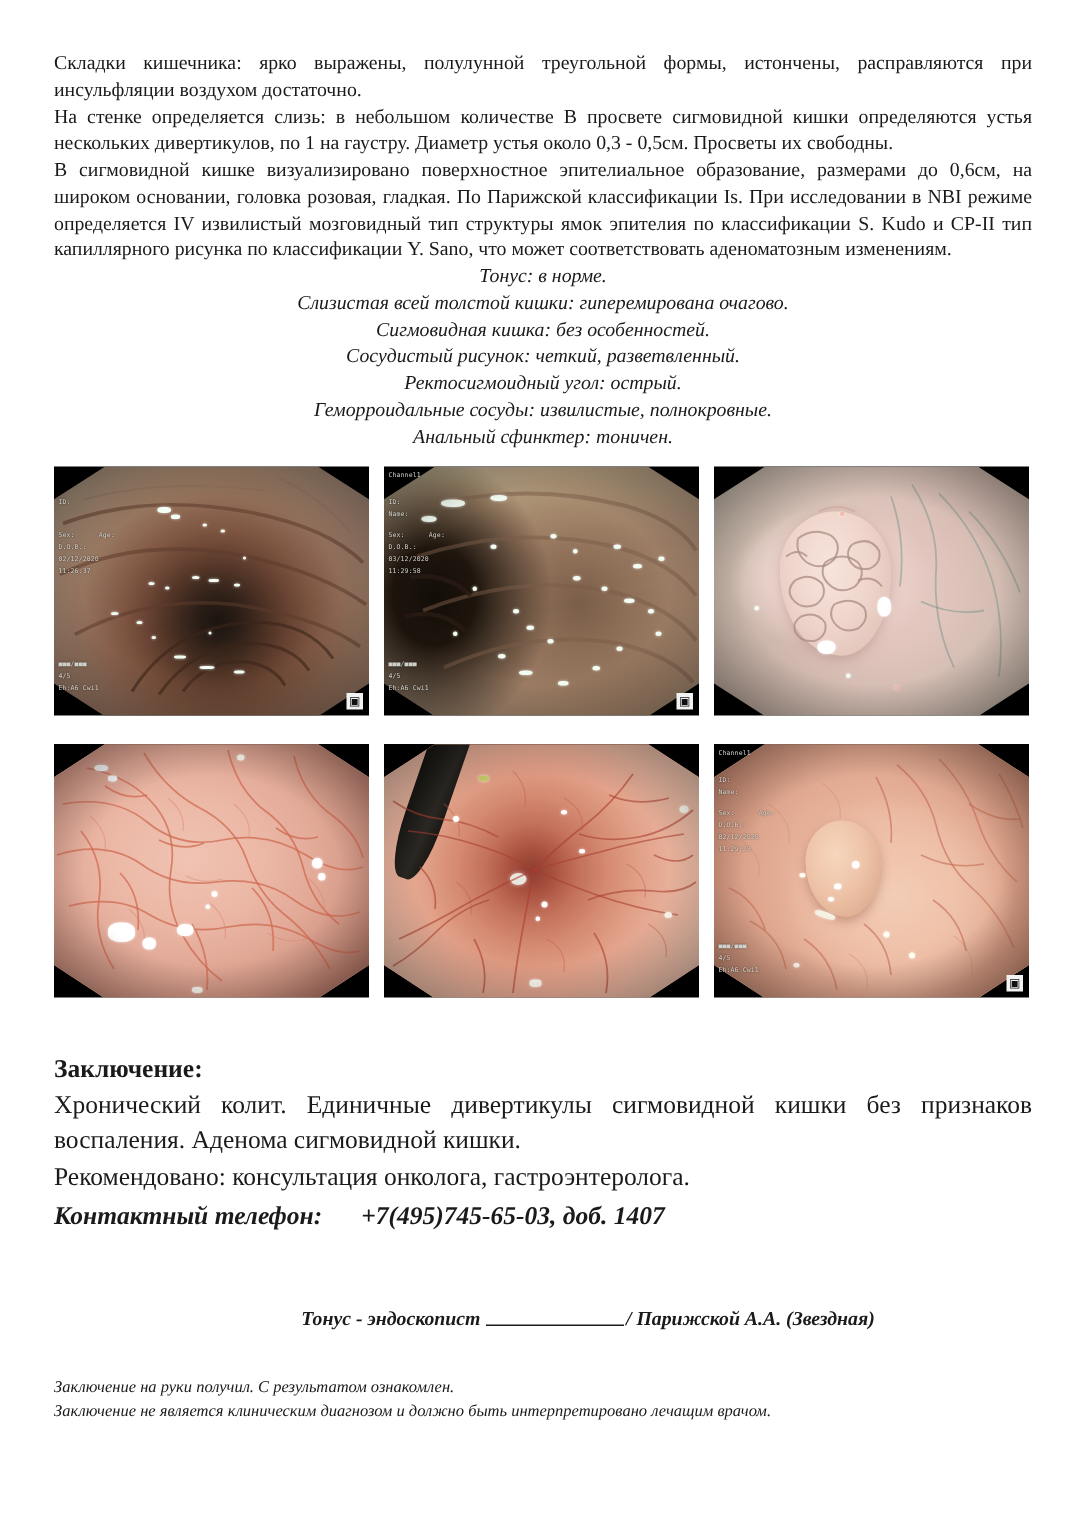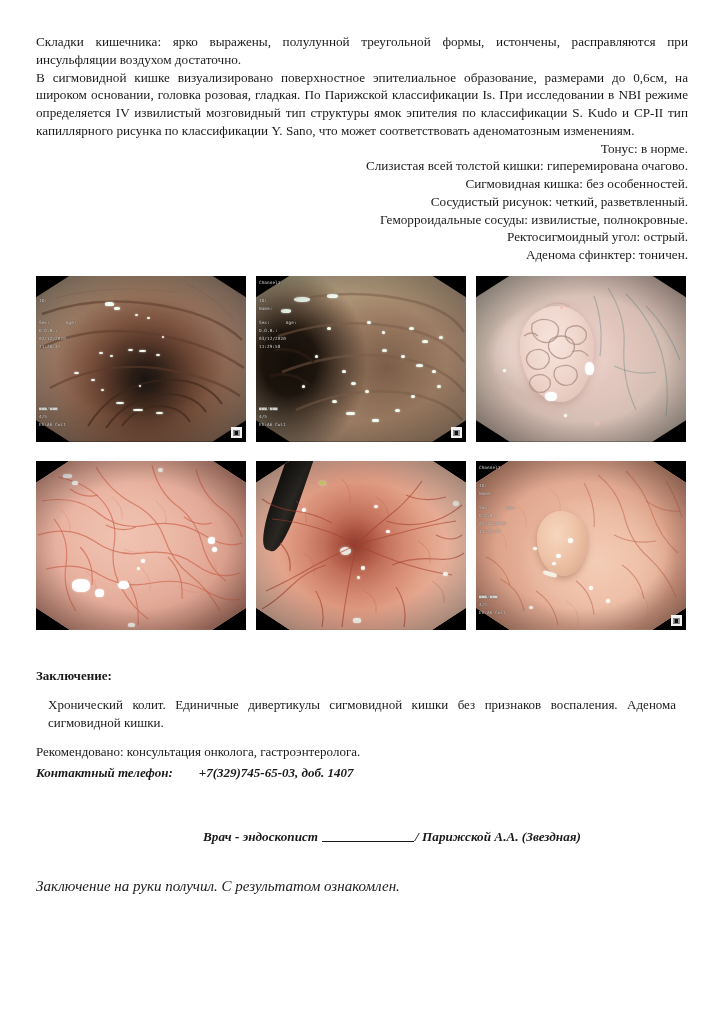--- a/index.html
+++ b/index.html
@@ -28,22 +28,23 @@
   
   .report-body { font-size: 13.2px; line-height: 1.345; }
 
   .para {
     margin: 0 0 0px 0;
     text-align: justify;
     text-justify: inter-word;
   }
   .line-item {
     margin: 0;
-    text-align: right;
+    text-align: center;
     white-space: nowrap;
+    font-style: italic;
   }
 
   
   .image-grid {
     margin-top: 12px;
     display: flex;
     flex-direction: column;
     gap: 19px;
   }
   .image-row {
@@ -225,23 +226,23 @@
     background: #f2f2f2;
     color: #111;
     font-family: "DejaVu Sans", sans-serif;
     font-size: 8px;
     line-height: 11px;
     text-align: center;
     font-weight: bold;
   }
 
   
-  .conclusion { margin-top: 37px; font-size: 13px; line-height: 1.345; }
+  .conclusion { margin-top: 37px; font-size: 17px; line-height: 1.345; }
   .conclusion-title { font-weight: bold; margin: 0 0 1px 0; }
-  .conclusion-text { margin: 12px; text-align: justify; }
+  .conclusion-text { margin: 0; text-align: justify; }
   .recommend { margin: 2px 0 0 0; }
   .contact {
     margin: 3px 0 0 0;
     font-weight: bold;
     font-style: italic;
   }
   .contact-value { margin-left: 26px; }
 
   .signature {
     margin-top: 48px;
@@ -251,39 +252,40 @@
     font-size: 13.2px;
     padding-left: 60px;
   }
   .sig-rule {
     display: inline-block;
     width: 92px;
     border-bottom: 1.4px solid #1a1a1a;
     margin: 0 1px -1px 4px;
   }
 
-  .footnotes { margin-top: 30px; font-style: italic; font-size: 15px; line-height: 1.5; }
+  .footnotes { margin-top: 30px; font-style: italic; font-size: 11px; line-height: 1.5; }
   .footnotes p { margin: 0; }
 </style>
 </head>
 <body>
 
 <div class="page">
 
   <div class="report-body">
     <p class="para">Складки кишечника: ярко выражены, полулунной треугольной формы, истончены, расправляются при инсульфляции воздухом достаточно.</p>
+    <p class="para">На стенке определяется слизь: в небольшом количестве В просвете сигмовидной кишки определяются устья нескольких дивертикулов, по 1 на гаустру. Диаметр устья около 0,3 - 0,5см. Просветы их свободны.</p>
     <p class="para">В сигмовидной кишке визуализировано поверхностное эпителиальное образование, размерами до 0,6см, на широком основании, головка розовая, гладкая.  По Парижской классификации  Is.  При исследовании в NBI режиме определяется  IV извилистый мозговидный тип структуры ямок эпителия по классификации S. Kudo и  CP-II  тип капиллярного рисунка по классификации Y. Sano,  что может соответствовать аденоматозным изменениям.</p>
 
     <p class="line-item">Тонус: в норме.</p>
     <p class="line-item">Слизистая всей толстой кишки: гиперемирована очагово.</p>
     <p class="line-item">Сигмовидная кишка: без особенностей.</p>
     <p class="line-item">Сосудистый рисунок: четкий, разветвленный.</p>
+    <p class="line-item">Ректосигмоидный угол: острый.</p>
     <p class="line-item">Геморроидальные сосуды: извилистые, полнокровные.</p>
-    <p class="line-item">Ректосигмоидный угол: острый.</p>
-    <p class="line-item">Аденома сфинктер: тоничен.</p>
+    <p class="line-item">Анальный сфинктер: тоничен.</p>
   </div>
 
   <div class="image-grid">
 
     <div class="image-row">
 
       <div class="endo-shot">
         <div class="endo-field field-lumen-far">
           <div class="tint"></div>
           <svg class="vessels" viewBox="0 0 210 166" preserveAspectRatio="none">
@@ -557,25 +559,26 @@
         <div class="corner-badge">▣</div>
       </div>
     </div>
   </div>
 
   <div class="conclusion">
     <p class="conclusion-title">Заключение:</p>
     <p class="conclusion-text">Хронический колит. Единичные дивертикулы сигмовидной кишки без признаков воспаления. Аденома сигмовидной кишки.</p>
     <p class="recommend">Рекомендовано: консультация онколога, гастроэнтеролога.</p>
     <p class="contact">
-      <span>Контактный телефон:</span><span class="contact-value">+7(329)745-65-03, доб. 1407</span>
+      <span>Контактный телефон:</span><span class="contact-value">+7(495)745-65-03, доб. 1407</span>
     </p>
   </div>
 
   <div class="signature">
-    <span>Врач - эндоскопист</span><span class="sig-rule"></span><span>/ Парижской А.А. (Звездная)</span>
+    <span>Тонус - эндоскопист</span><span class="sig-rule"></span><span>/ Парижской А.А. (Звездная)</span>
   </div>
 
   <div class="footnotes">
     <p>Заключение на руки получил. С результатом ознакомлен.</p>
+    <p>Заключение не является клиническим диагнозом и должно быть интерпретировано лечащим врачом.</p>
   </div>
 
 </div>
 
 </body></html>

